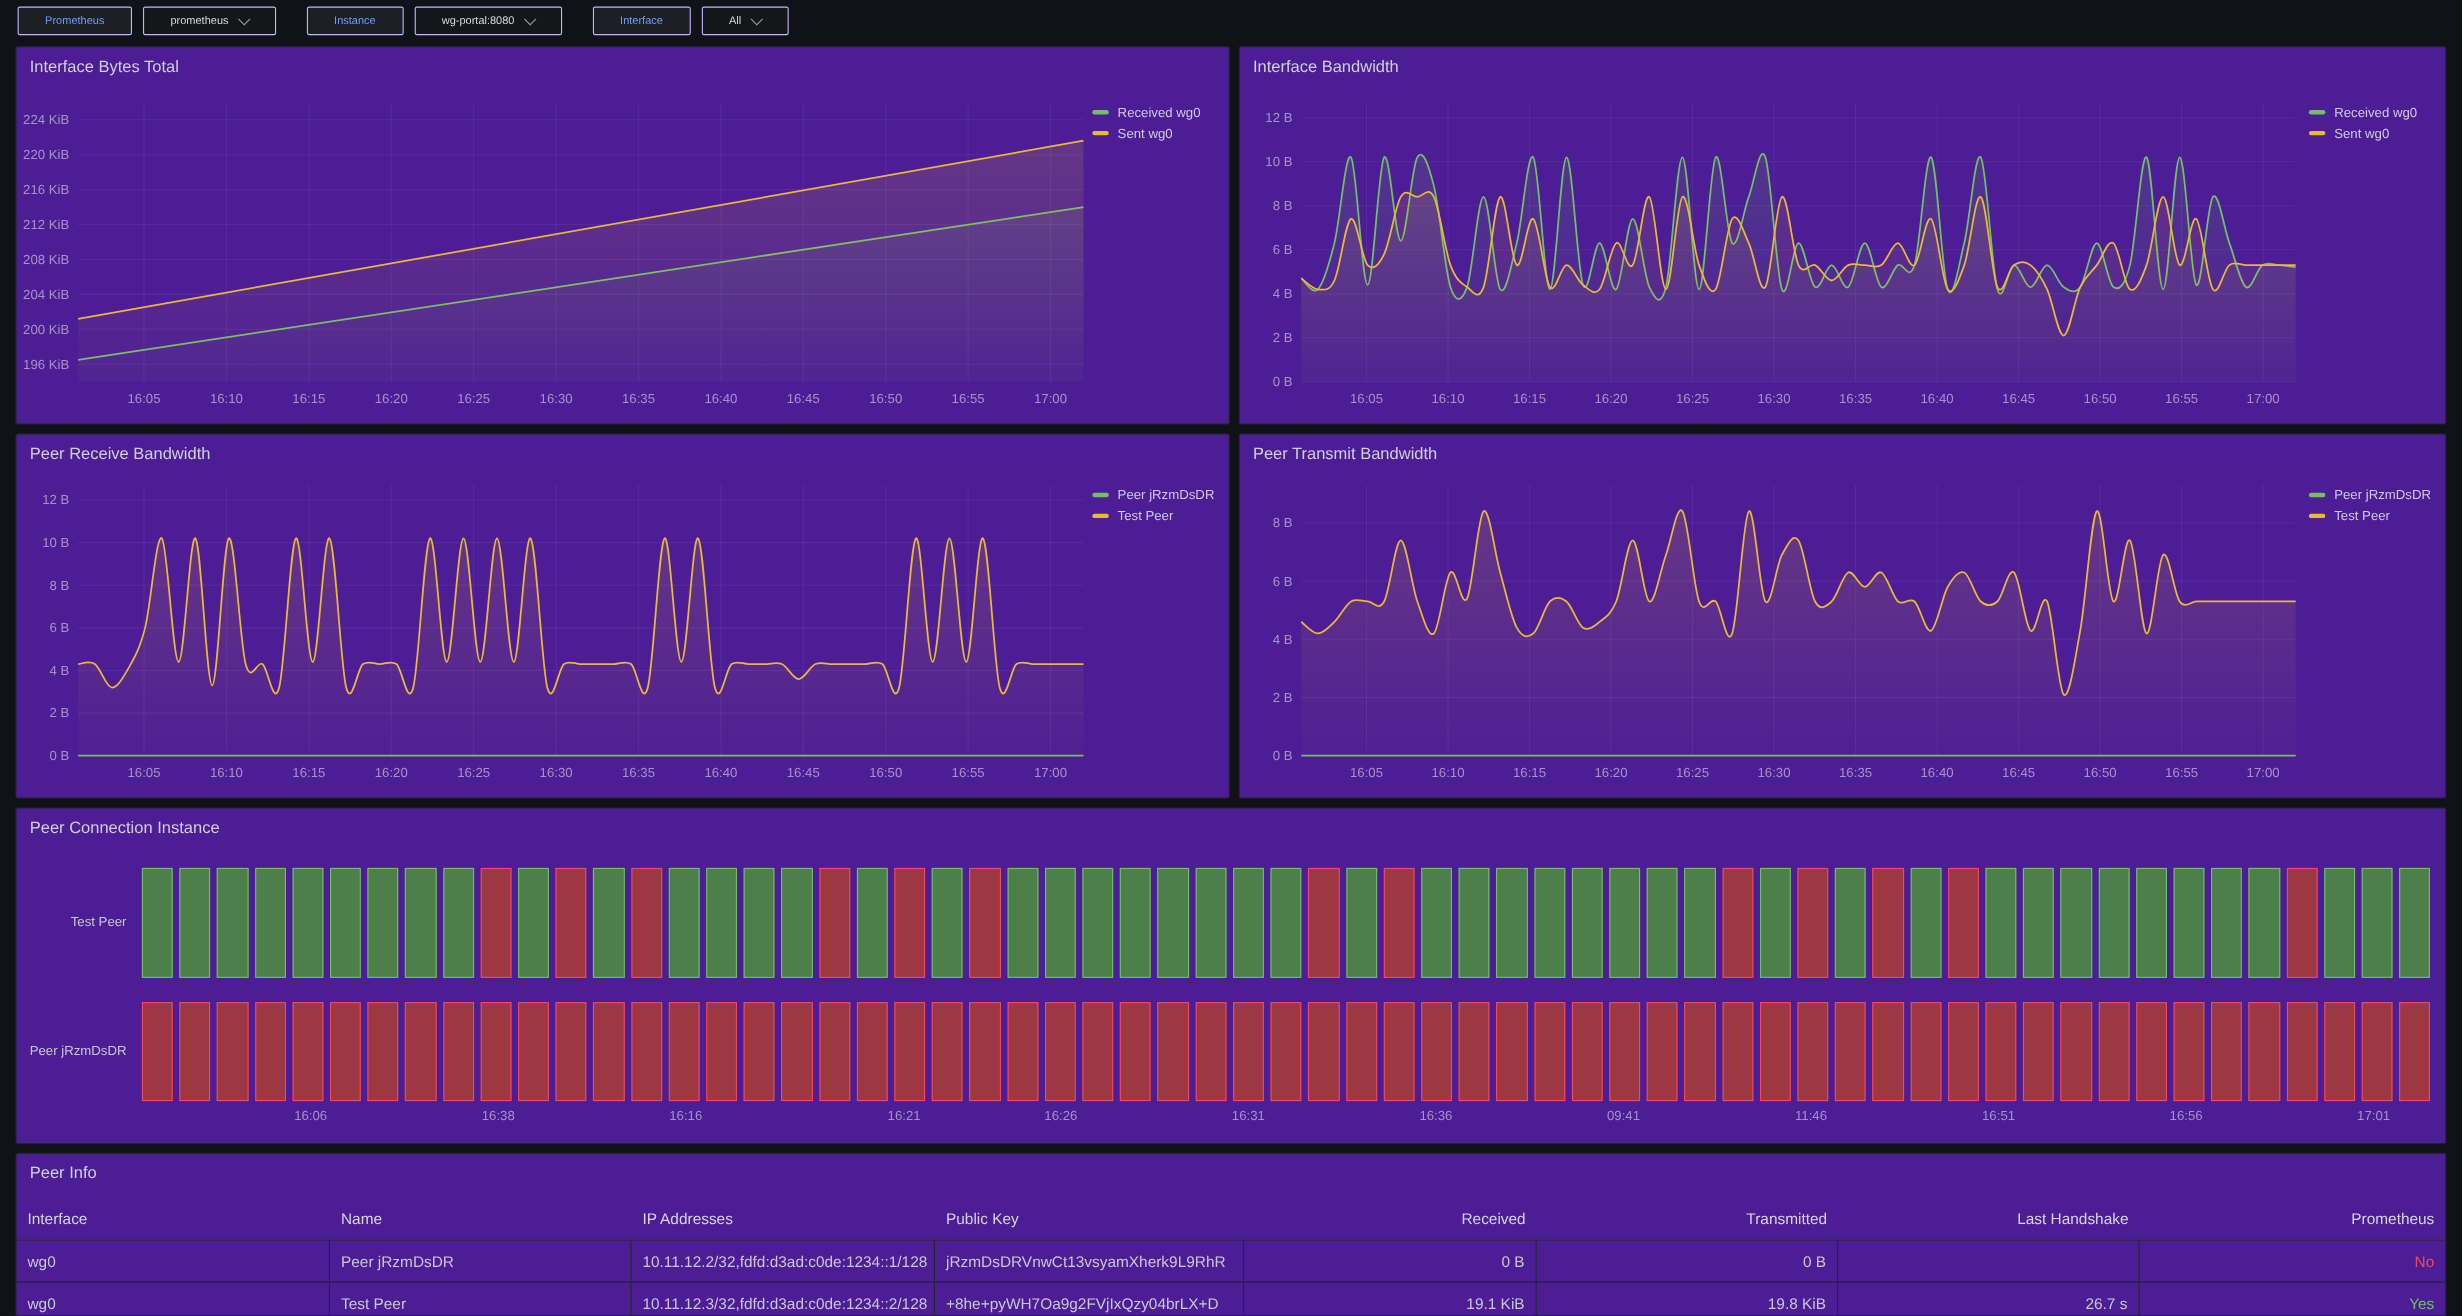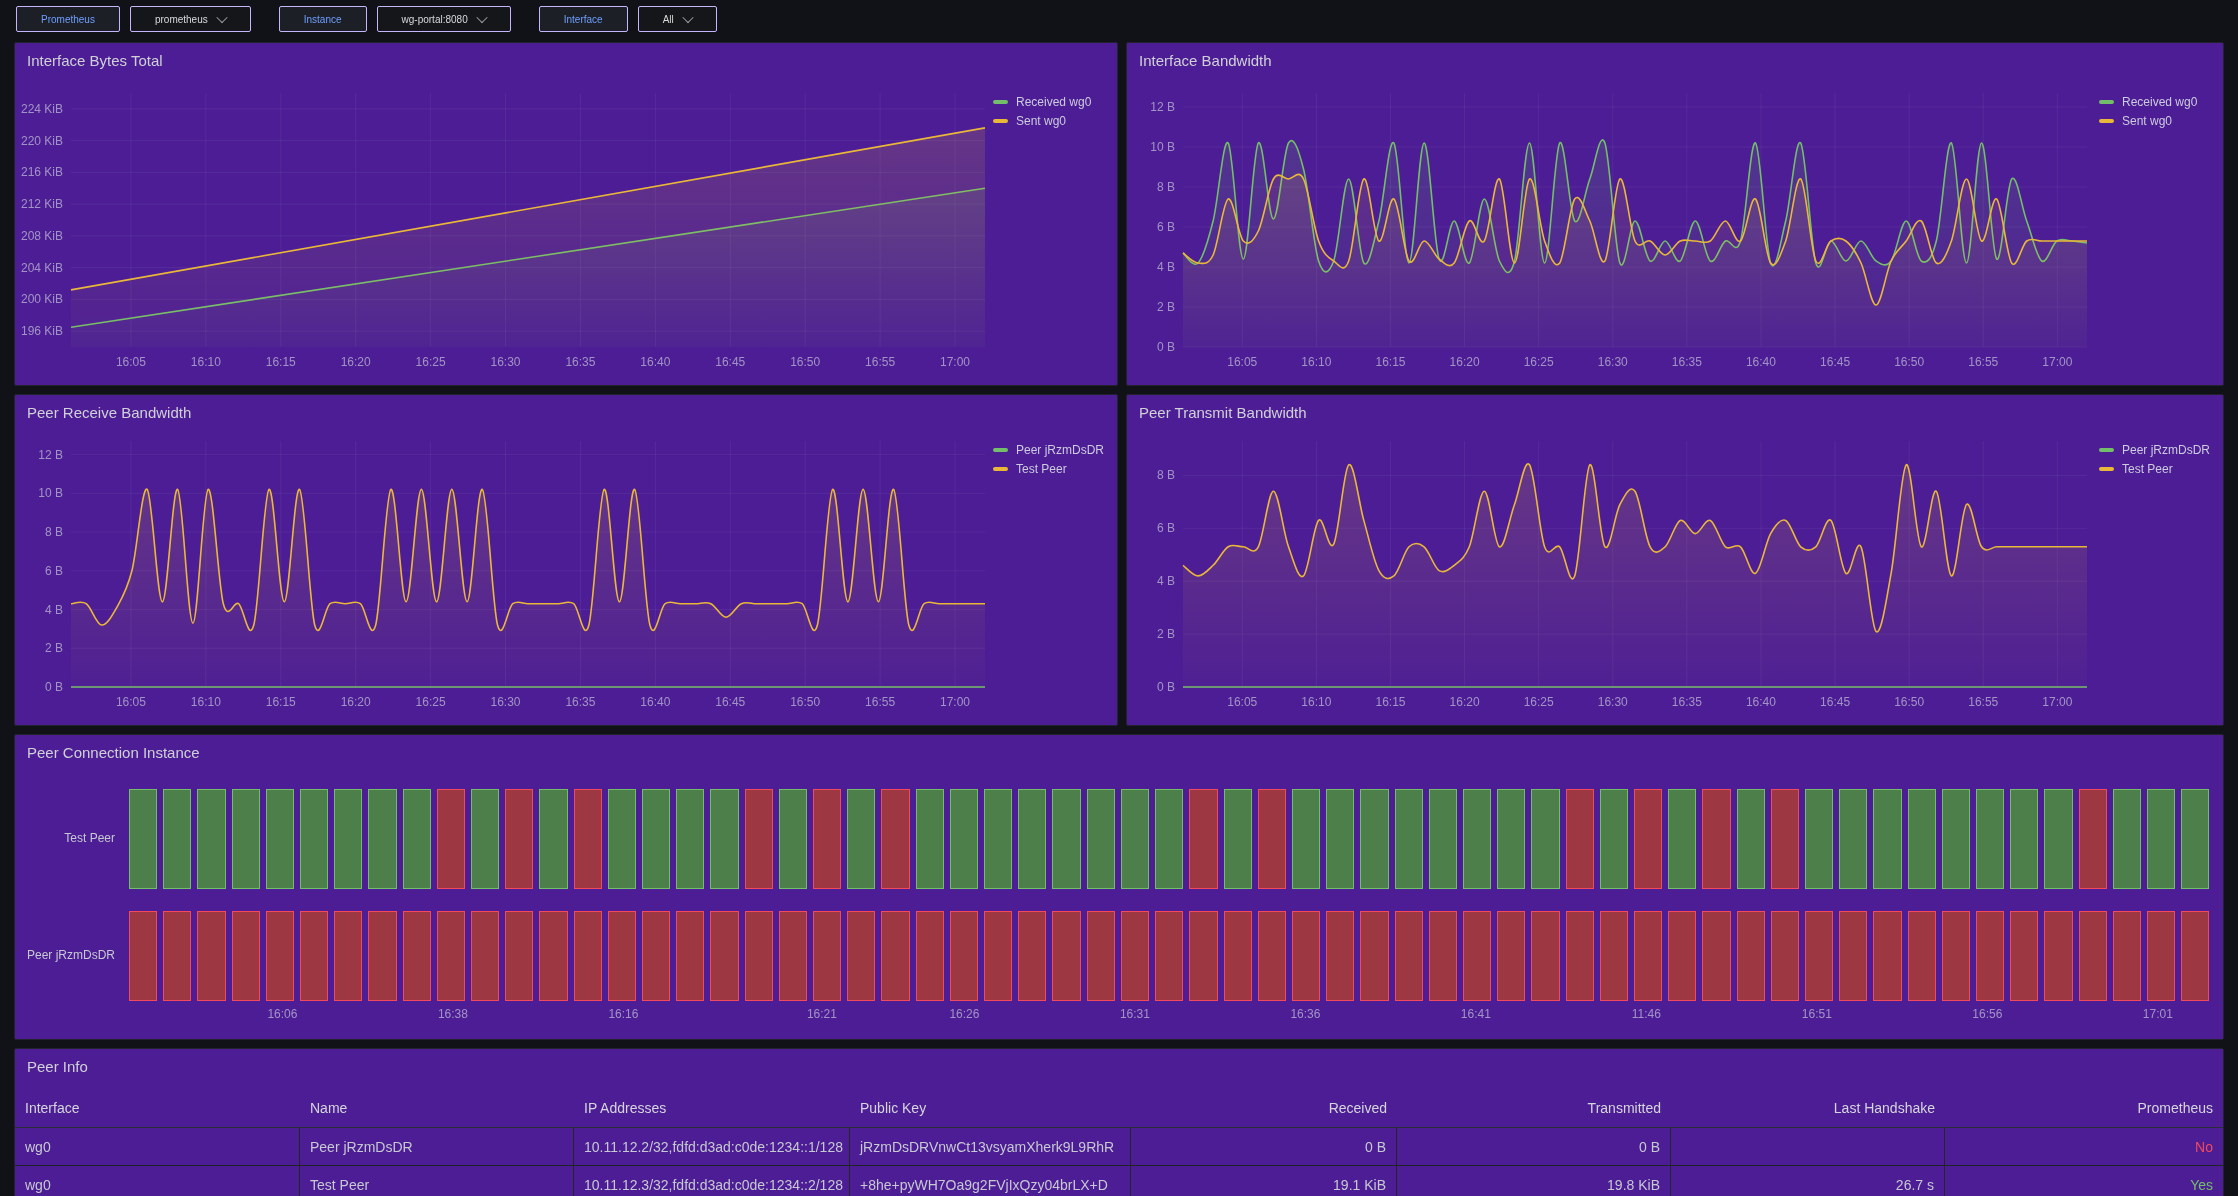--- a/index.html
+++ b/index.html
@@ -471,21 +471,21 @@
         <div class="sh-bar" style="background: rgb(157, 56, 67); border-color: rgb(242, 73, 92);"></div>
       </div>
       <div class="sh-ticks" style="top: 272px;">
         <span class="sh-tick" style="left: 7.37705%;">16:06</span>
         <span class="sh-tick" style="left: 15.5738%;">16:38</span>
         <span class="sh-tick" style="left: 23.7705%;">16:16</span>
         <span class="sh-tick" style="left: 31.9672%; margin-left: 28px;">16:21</span>
         <span class="sh-tick" style="left: 40.1639%;">16:26</span>
         <span class="sh-tick" style="left: 48.3607%;">16:31</span>
         <span class="sh-tick" style="left: 56.5574%;">16:36</span>
-        <span class="sh-tick" style="left: 64.7541%;">16:41</span>
+        <span class="sh-tick" style="left: 64.7541%;">09:41</span>
         <span class="sh-tick" style="left: 72.9508%;">11:46</span>
         <span class="sh-tick" style="left: 81.1475%;">16:51</span>
         <span class="sh-tick" style="left: 89.3443%;">16:56</span>
         <span class="sh-tick" style="left: 97.541%;">17:01</span>
       </div>
     </div>
 </section>
 
 <section class="panel" style="left:14px;top:1048px;width:2210px;height:160px">
   <h2 class="panel-title">Peer Info</h2>

